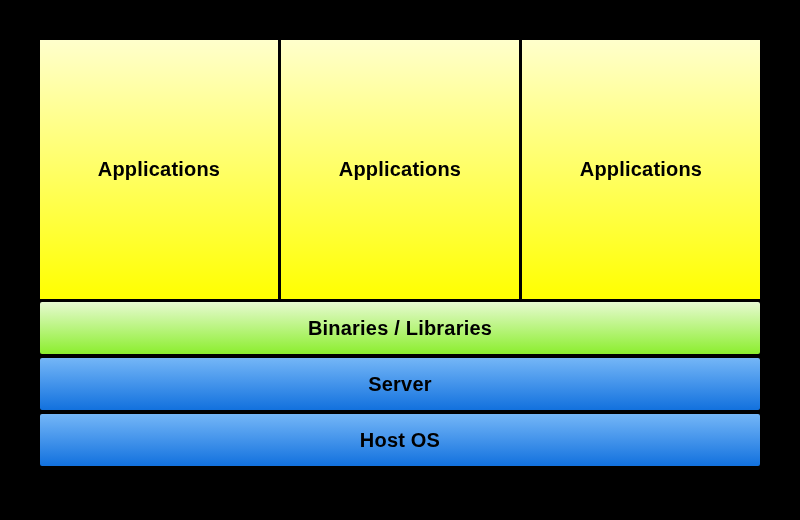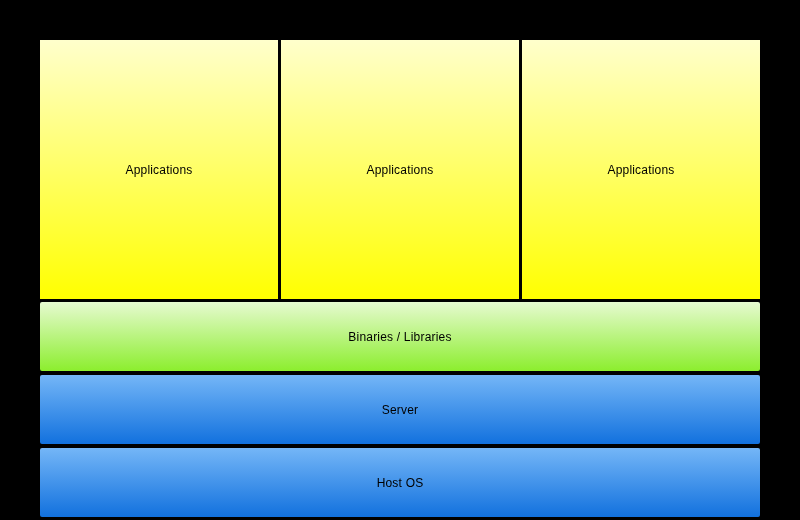--- a/index.html
+++ b/index.html
@@ -26,41 +26,41 @@
     height: 259px;
   }
   .app-box {
     flex: 1 1 0;
     background: linear-gradient(to bottom, #ffffcc 0%, #ffff00 100%);
     display: flex;
     align-items: center;
     justify-content: center;
   }
   .layer {
-    height: 69px;
+    height: 52px;
     display: flex;
     align-items: center;
     justify-content: center;
     border-radius: 2px;
   }
   .layer-binaries {
     margin-top: 3px;
     background: linear-gradient(to bottom, #e6fad0 0%, #8cee2e 100%);
   }
   .layer-hostos {
     margin-top: 4px;
     background: linear-gradient(to bottom, #74b6f7 0%, #1271de 100%);
   }
   .layer-server {
     margin-top: 4px;
     background: linear-gradient(to bottom, #74b6f7 0%, #1271de 100%);
   }
   .box-label {
-    font-size: 12px;
-    font-weight: normal;
+    font-size: 20px;
+    font-weight: bold;
     color: #000000;
     letter-spacing: 0.2px;
     white-space: nowrap;
   }
 </style>
 </head>
 <body>
 
 <div class="stack">
   <div class="apps-row">

